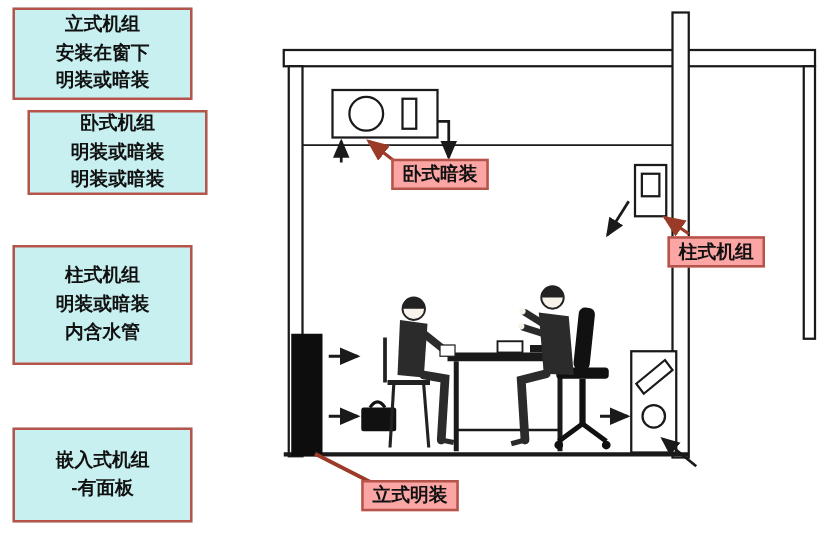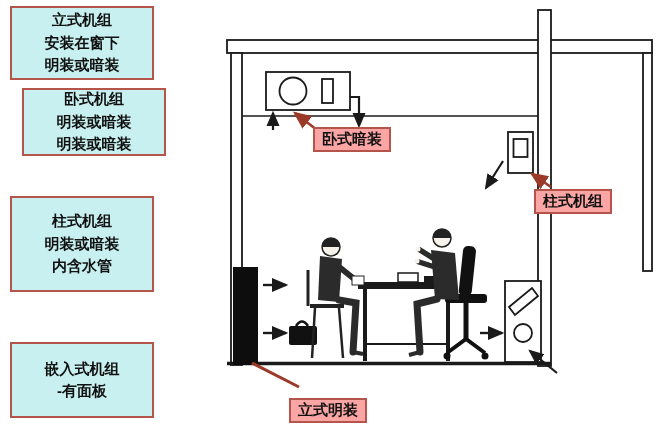--- a/index.html
+++ b/index.html
@@ -157,15 +157,15 @@
 
     <g stroke="#9c3a28" fill="none">
       <line x1="317" y1="130" x2="295" y2="113" stroke-width="2.6" marker-end="url(#mR)"></line>
       <line x1="551" y1="187" x2="532" y2="174" stroke-width="2.6" marker-end="url(#mR)"></line>
       <line x1="252" y1="363" x2="299" y2="387" stroke-width="3"></line>
     </g>
   </svg>
 
   <div class="g-label" style="left:313px;top:127px;">卧式暗装</div>
   <div class="g-label" style="left:534px;top:189px;">柱式机组</div>
-  <div class="g-label" style="left:289px;top:398px;">立式明装</div>
+  <div class="g-label" style="left:289px;top:384px;">立式明装</div>
 
 </div>
 
 </body></html>

